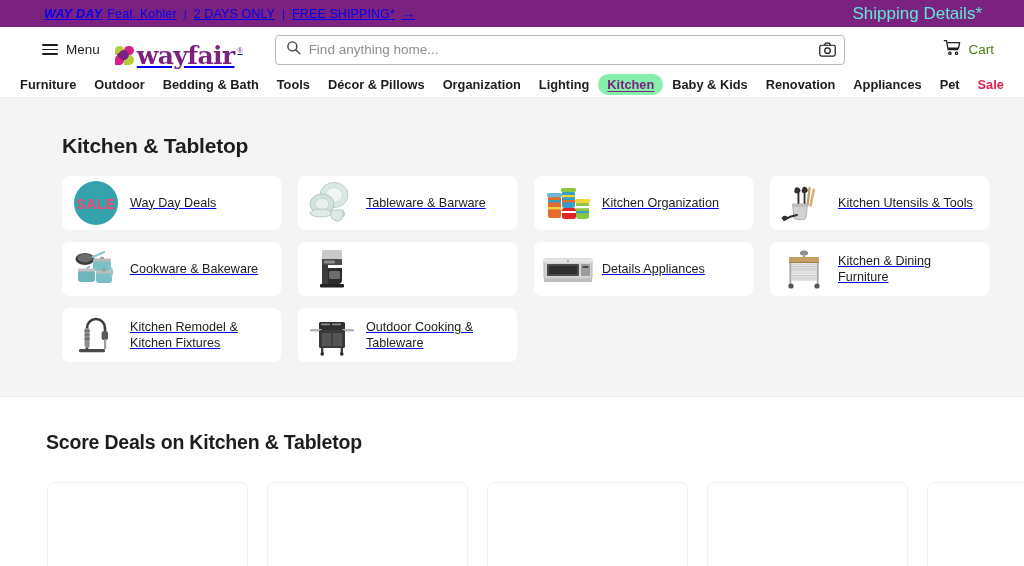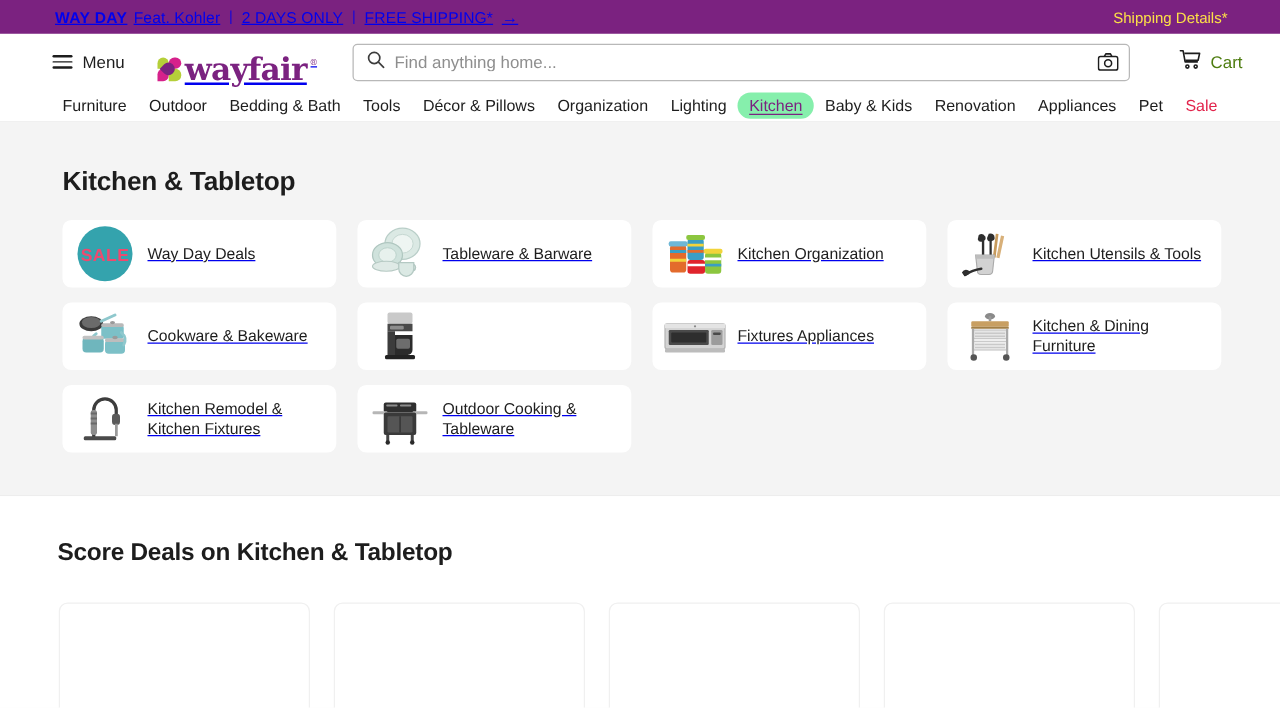--- a/index.html
+++ b/index.html
@@ -25,40 +25,40 @@
     position: absolute;
     left: 0; right: 0;
     display: flex;
     align-items: center;
     justify-content: flex-start;
     padding-left: 44px;
     gap: 5px;
     white-space: nowrap;
     letter-spacing: .1px;
   }
-  .promo-strong { font-weight: 700; letter-spacing: .3px; }
+  .promo-strong { font-weight: 700; letter-spacing: .3px; font-style: italic; }
   .promo-feat { font-weight: 400; }
   .promo-sep { opacity: .85; margin: 0 2px; font-size: 11.5px;}
   .promo-details {
     position: absolute;
     right: 42px;
-    font-size: 12px;
-    color: #fde047;
+    font-size: 17px;
+    color: #5eead4;
     text-decoration: none;
   }
   .arrow-glyph { font-size: 13px; margin-left: 2px; }
 
   
   .header {
     height: 45px;
     background: #fff;
     display: flex;
     align-items: center;
     padding: 0 30px 0 42px;
-    gap: 12px;
+    gap: 1px;
   }
   .menu-btn {
     display: flex; align-items: center; gap: 8px;
     cursor: pointer;
     margin-right: 14px;
   }
   .hamburger { display: flex; flex-direction: column; gap: 3px; width: 16px; }
   .hamburger i { display: block; height: 1.6px; background: #1d1d1d; border-radius: 1px; }
   .menu-label { font-size: 13.5px; color: #1d1d1d; }
 
@@ -75,29 +75,30 @@
     font-weight: 700;
     font-size: 25px;
     color: #7b2280;
     letter-spacing: -0.6px;
     line-height: 1;
   }
   .logo-tm { font-size: 7px; color: #7b2280; align-self: flex-start; margin-top: 4px; }
 
   .search-box {
     flex: 0 0 auto;
-    width: 622px;
+    width: 570px;
     height: 30px;
     border: 1px solid #b8b8b8;
     border-radius: 4px;
     display: flex;
     align-items: center;
     padding: 0 8px 0 10px;
     gap: 8px;
     background: #fff;
+    margin-left: 15px;
   }
   .search-input {
     flex: 1;
     border: none;
     outline: none;
     font-size: 13.5px;
     color: #3d3d3d;
     font-family: "Liberation Sans", sans-serif;
     background: transparent;
   }
@@ -119,33 +120,34 @@
     border-bottom: 1px solid #ececec;
   }
   .catnav a {
     font-size: 12.8px;
     color: #1d1d1d;
     text-decoration: none;
     padding: 3px 9px;
     border-radius: 12px;
     white-space: nowrap;
     line-height: 1.2;
+    font-weight: bold;
   }
   .catnav a.active {
     background: #86efac;
     color: #7b2280;
     text-decoration: underline;
     text-underline-offset: 2px;
   }
   .catnav a.sale { color: #e2234b; }
 
   
   .tiles-section {
     background: #f4f4f4;
-    padding: 36px 0 34px 0;
+    padding: 36px 0 34px 12px;
     border-bottom: 1px solid #ededed;
   }
   .page-title {
     font-size: 21px;
     font-weight: 700;
     color: #1d1d1d;
     margin: 0 0 18px 50px;
     letter-spacing: -0.2px;
   }
   .tile-grid {
@@ -396,21 +398,21 @@
           <rect x="2" y="13" width="48" height="20" rx="1.6" fill="#d3d3d3" stroke="#b5b5b5" stroke-width="1"></rect>
           <rect x="2" y="13" width="48" height="3.5" fill="#e4e4e4"></rect>
           <rect x="5" y="18" width="32" height="12" rx="1" fill="#4a4a4a"></rect>
           <rect x="7" y="20" width="28" height="8" rx=".8" fill="#2e2e2e"></rect>
           <rect x="39" y="18" width="9" height="12" rx="1" fill="#9c9c9c"></rect>
           <rect x="40.5" y="20" width="6" height="2" rx=".6" fill="#4a4a4a"></rect>
           <rect x="2" y="33" width="48" height="3" rx="1" fill="#bcbcbc"></rect>
           <circle cx="26" cy="15" r=".9" fill="#8a8a8a"></circle>
         </svg>
       </span>
-      <span class="tile-label">Fixtures Appliances</span>
+      <span class="tile-label">Details Appliances</span>
     </a>
 
     <a class="tile" href="#">
       <span class="tile-thumb">
         <svg width="50" height="46" viewBox="0 0 50 46">
           <ellipse cx="25" cy="7" rx="4" ry="2.6" fill="#8a8a8a"></ellipse>
           <rect x="24" y="7" width="2" height="4" fill="#9a9a9a"></rect>
           <rect x="10" y="11" width="30" height="4.4" rx="1" fill="#c89f62"></rect>
           <rect x="10" y="15.4" width="30" height="1.6" fill="#a27f46"></rect>
           <rect x="11" y="18" width="28" height="7" fill="#e6e6e6" stroke="#bdbdbd" stroke-width=".8"></rect>

